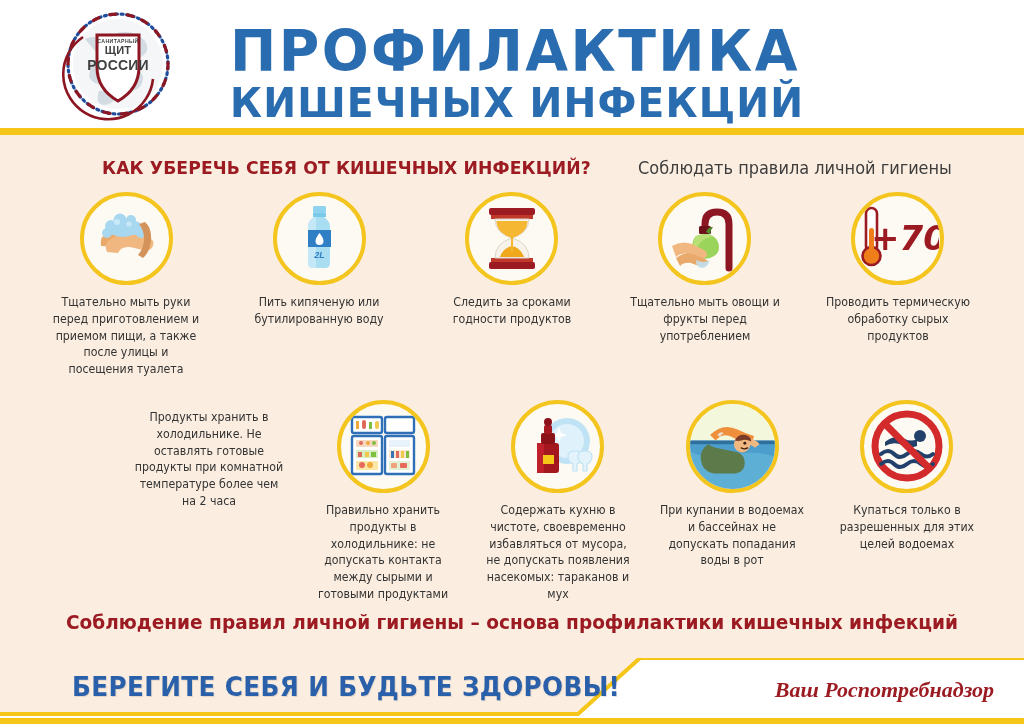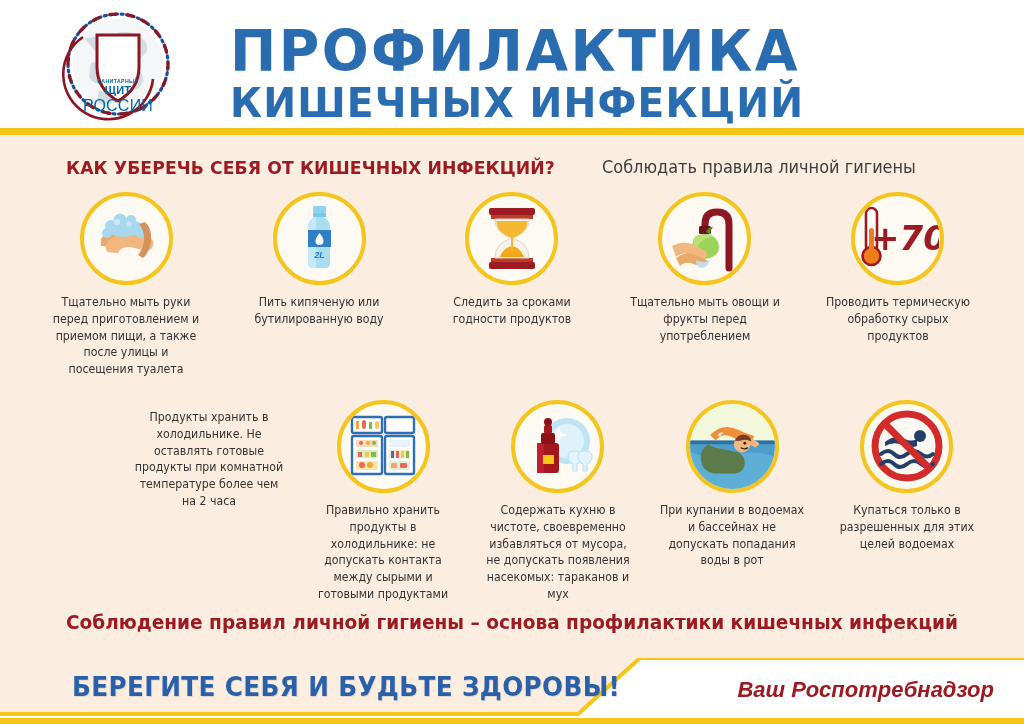--- a/index.html
+++ b/index.html
@@ -31,28 +31,27 @@
     flex: 0 0 auto;
   }
   .logo {
     position: relative;
     width: 114px; height: 114px;
   }
   .logo svg { display: block; width: 114px; height: 114px; }
   .logo-text {
     position: absolute; left: 0; right: 0; top: 32px;
     text-align: center;
-    color: #0369a1;
+    color: #404040;
     line-height: 1.02;
     pointer-events: none;
-    margin-top: 40px;
   }
   .logo-text .l1 { font-size: 5.2px; font-weight: bold; letter-spacing: .4px; display:block; }
   .logo-text .l2 { font-size: 11px; font-weight: bold; letter-spacing: .3px; display:block; margin-top:1px;}
-  .logo-text .l3 { font-size: 16px; font-weight: normal; letter-spacing: .2px; display:block; margin-top:1px;}
+  .logo-text .l3 { font-size: 14px; font-weight: bold; letter-spacing: .2px; display:block; margin-top:1px;}
 
   .title-block {
     margin-left: 32px;
     padding-top: 4px;
     margin-top: 16px;
   }
   .title-line1 {
     font-size: 57px; font-weight: bold;
     color: #2a6cb0;
     letter-spacing: 2.5px;
@@ -79,22 +78,23 @@
 
   
   .body-panel {
     position: relative;
     flex: 1 1 auto;
     background: #fbeee0;
     padding: 0;
   }
 
   .question-row {
-    display: flex; align-items: flex-start;
+    display: flex; align-items: center;
     padding: 22px 12px 0 66px;
+    margin-left: 36px;
   }
   .q-red {
     font-size: 18.5px; font-weight: bold; color: #9c1b22;
     letter-spacing: .1px;
     font-family: "DejaVu Sans", sans-serif;
     transform: scaleX(0.93); transform-origin: left center;
   }
   .q-grey {
     font-size: 17px; color: #3d3d3d;
     margin-left: 10px;
@@ -164,21 +164,21 @@
     color: #2a5faa;
     letter-spacing: .4px;
     font-family: "DejaVu Sans", sans-serif;
     transform: scaleX(0.95); transform-origin: left center;
     text-shadow: 1px 1px 0 rgba(0,0,0,0.10);
   }
   .footer-right-text {
     position: absolute; right: 30px; top: 19px;
     font-size: 22px; font-weight: bold; font-style: italic;
     color: #9c1b22;
-    font-family: Liberation Sans, sans-serif;
+    font-family: Liberation Serif, serif;
   }
 </style>
 </head>
 <body>
 
 <div class="poster">
 
   <div class="header">
 
     <div class="logo-wrap">

